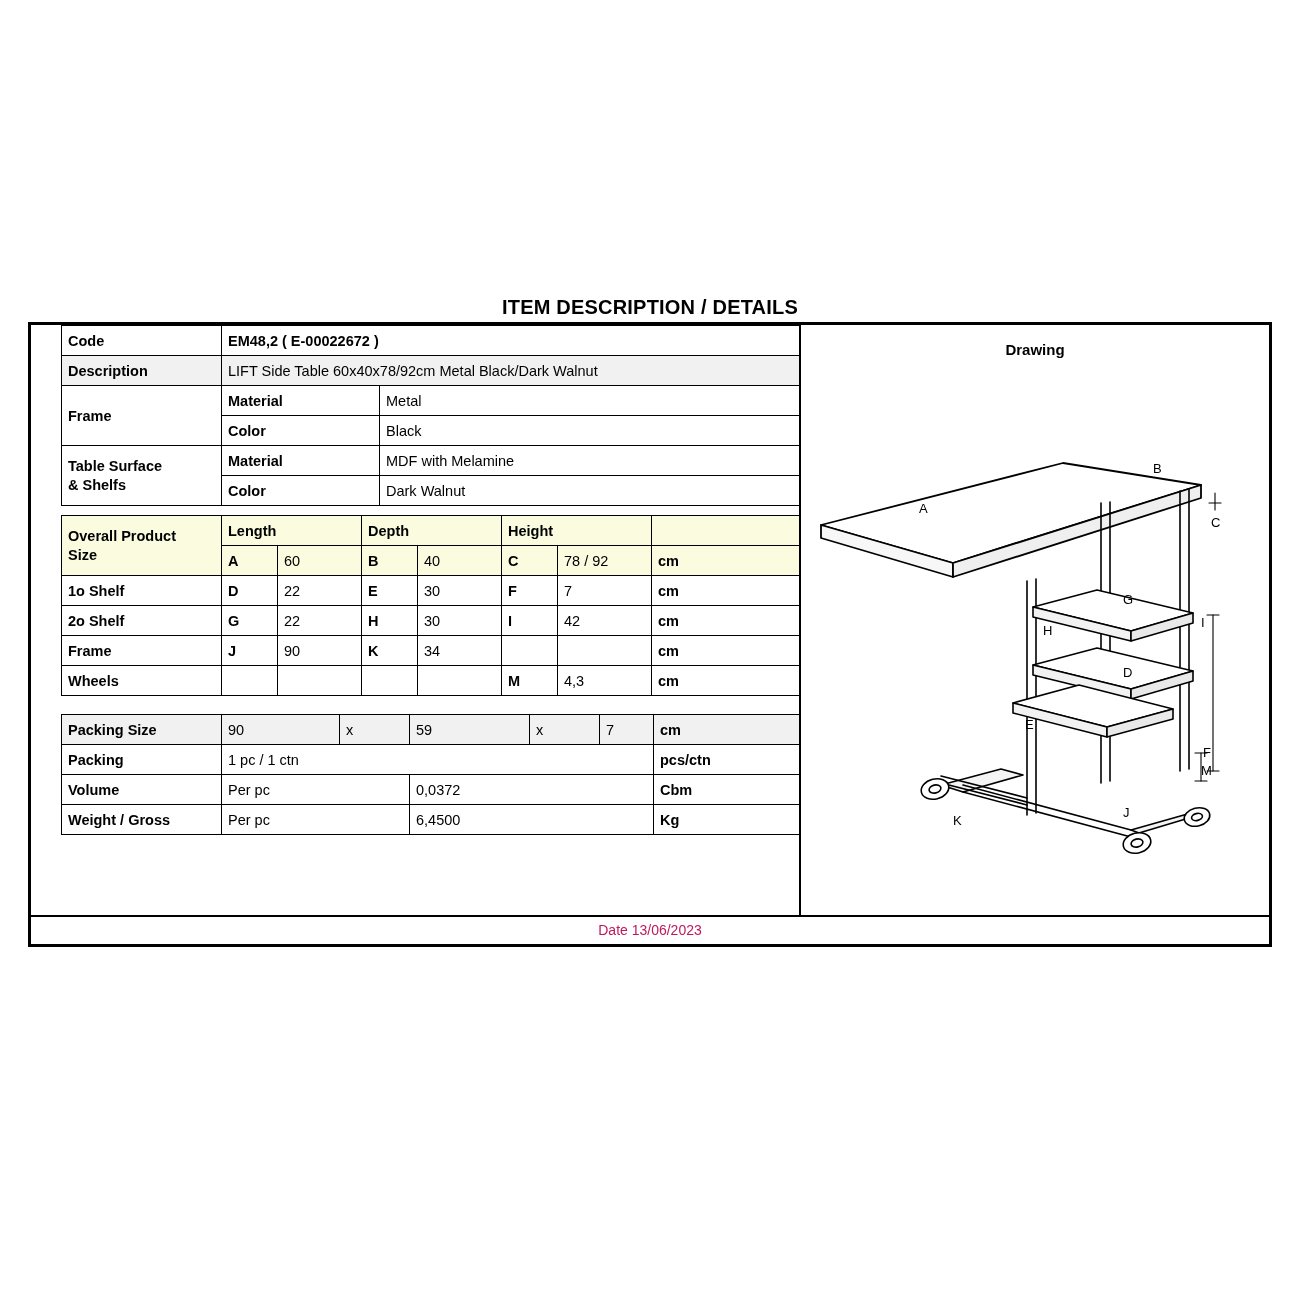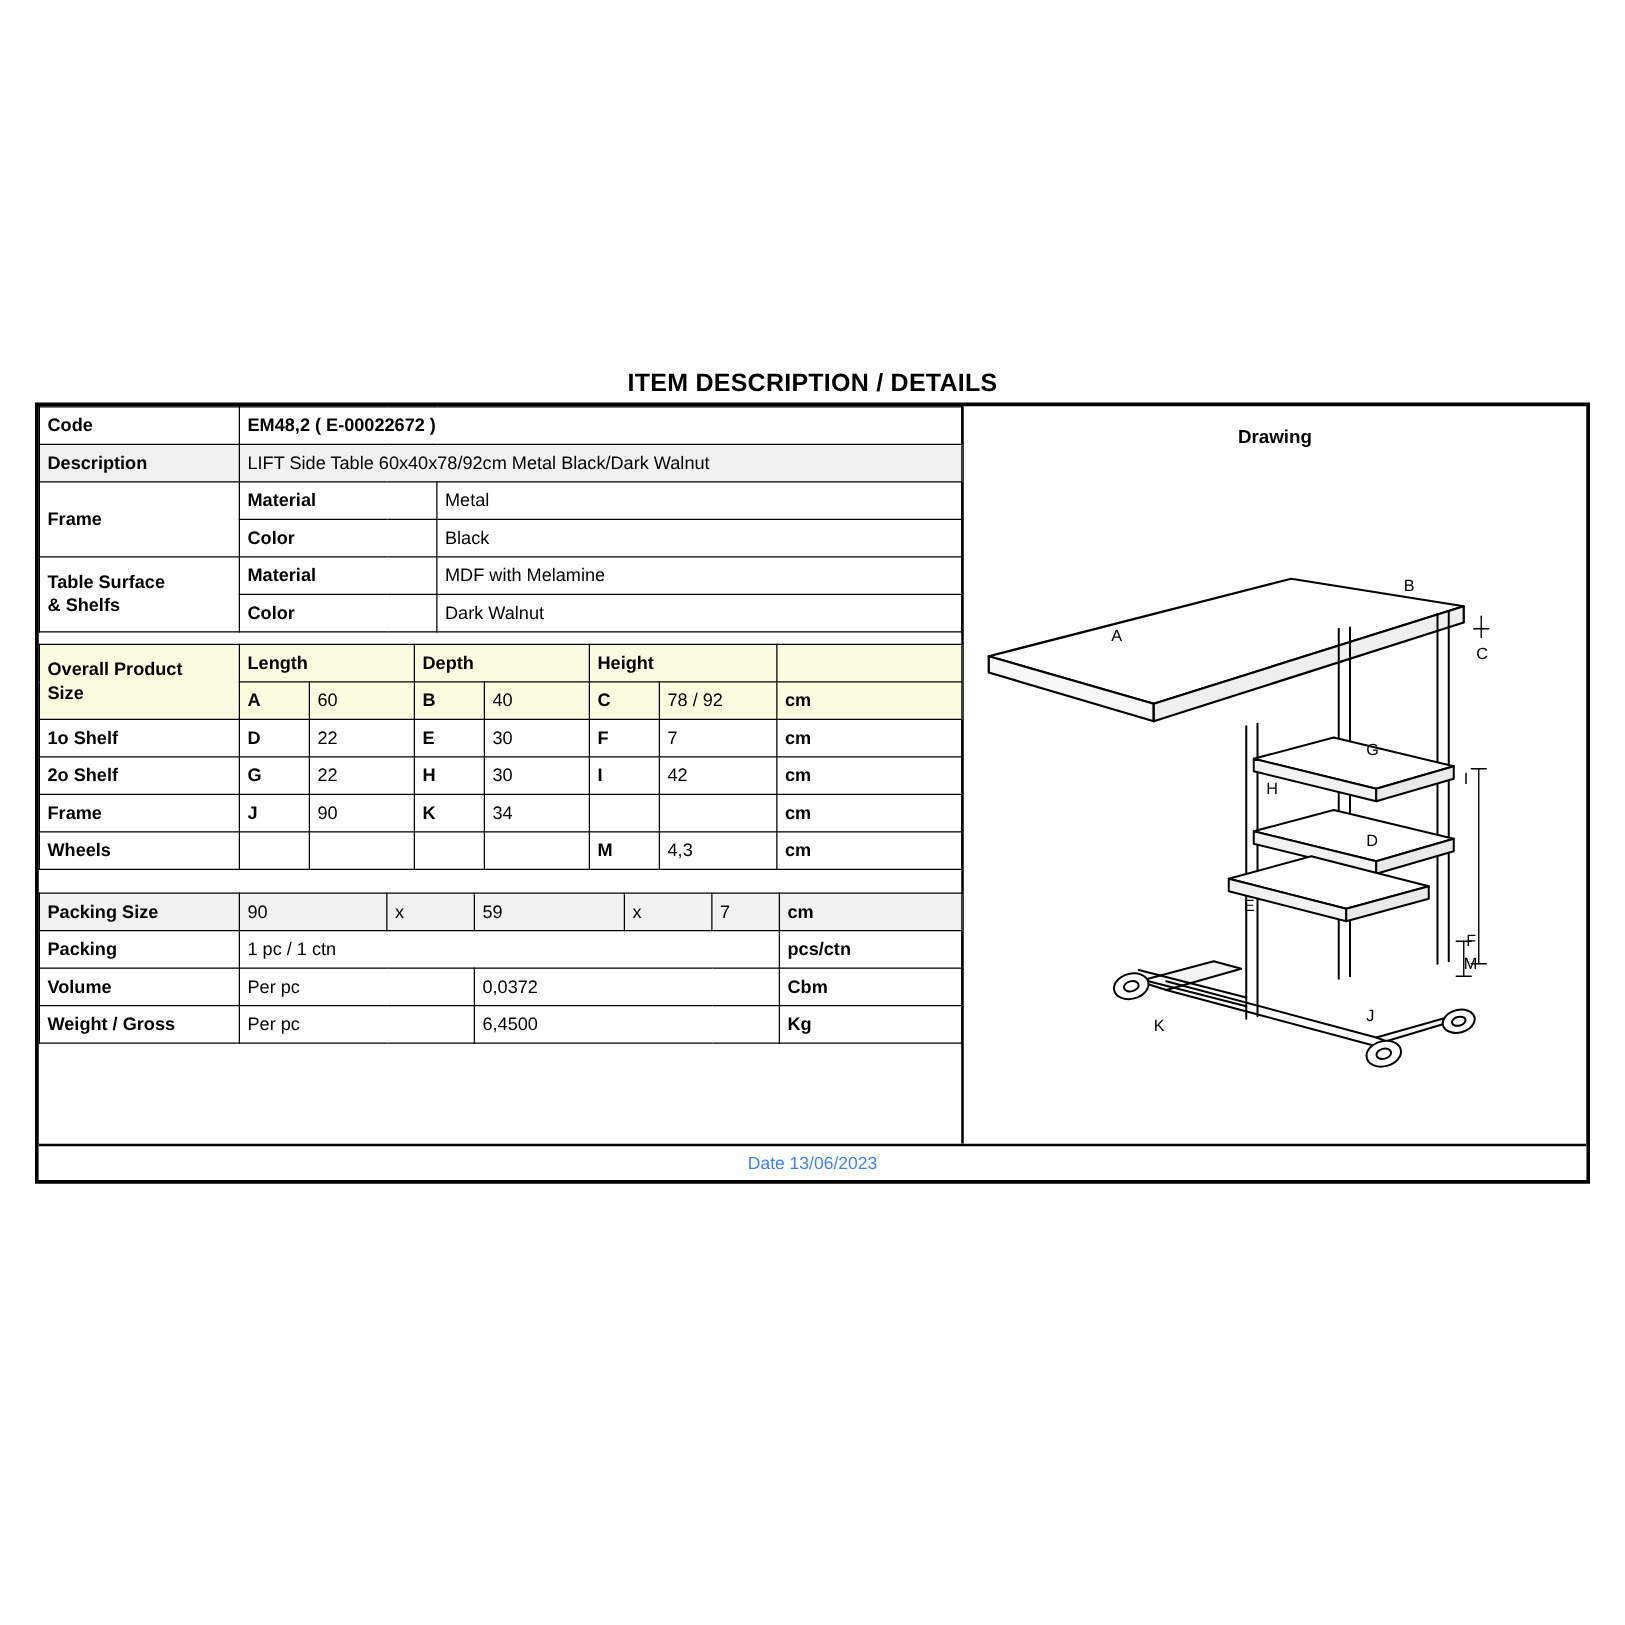--- a/index.html
+++ b/index.html
@@ -43,20 +43,21 @@
     flex: 1 1 auto;
     min-height: 0;
   }
   .left-col {
     width: 740px;
     flex: 0 0 740px;
     display: flex;
     flex-direction: column;
     border-right: 2px solid #000;
     box-sizing: border-box;
+    margin-left: 30px;
   }
   .right-col {
     flex: 1 1 auto;
     position: relative;
     box-sizing: border-box;
   }
   .drawing-title {
     text-align: center;
     font-size: 15px;
     font-weight: bold;
@@ -79,21 +80,21 @@
   }
   .b { font-weight: bold; }
   .c { }
   .l { text-align: left; }
   .gray { background: #f1f1f1; }
   .yellow { background: #fbfbe0; }
   .date-bar {
     border-top: 2px solid #000;
     text-align: center;
     font-size: 14px;
-    color: #3b82f6;
+    color: #be185d;
     padding: 5px 0 6px 0;
     background: #fff;
   }
   .drawing-wrap {
     position: absolute;
     left: 0;
     top: 60px;
     width: 100%;
     height: 520px;
   }

